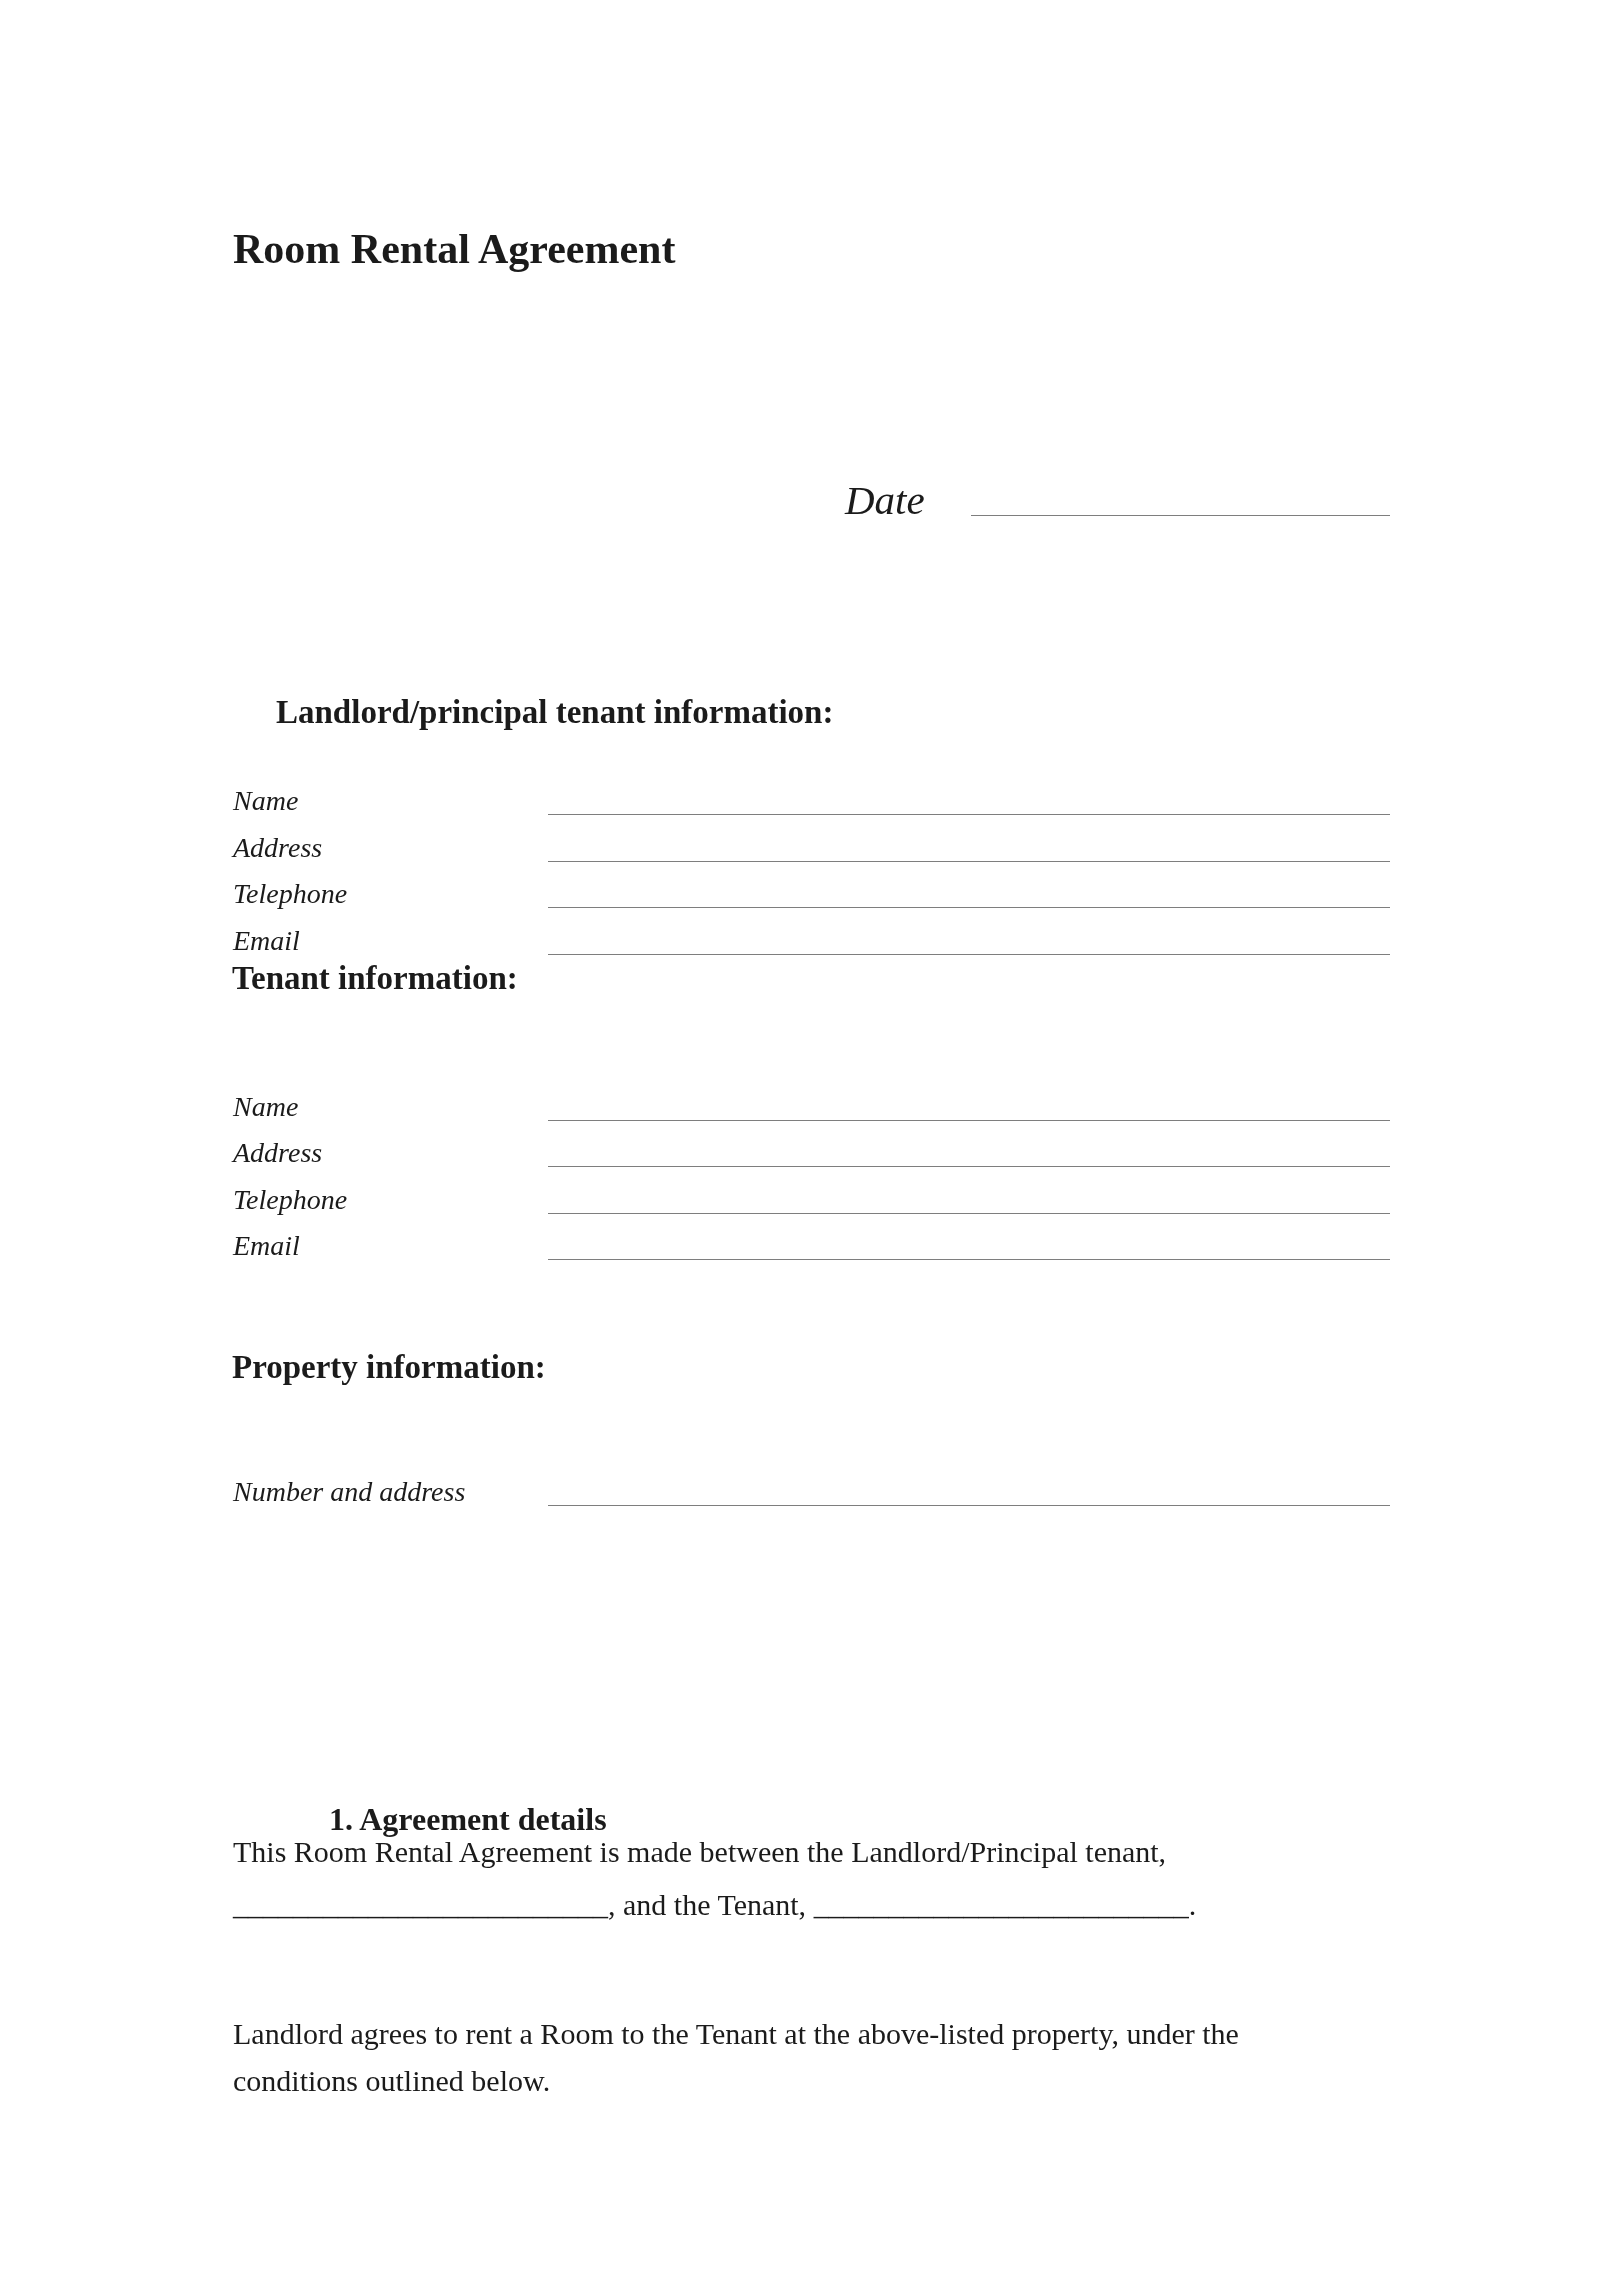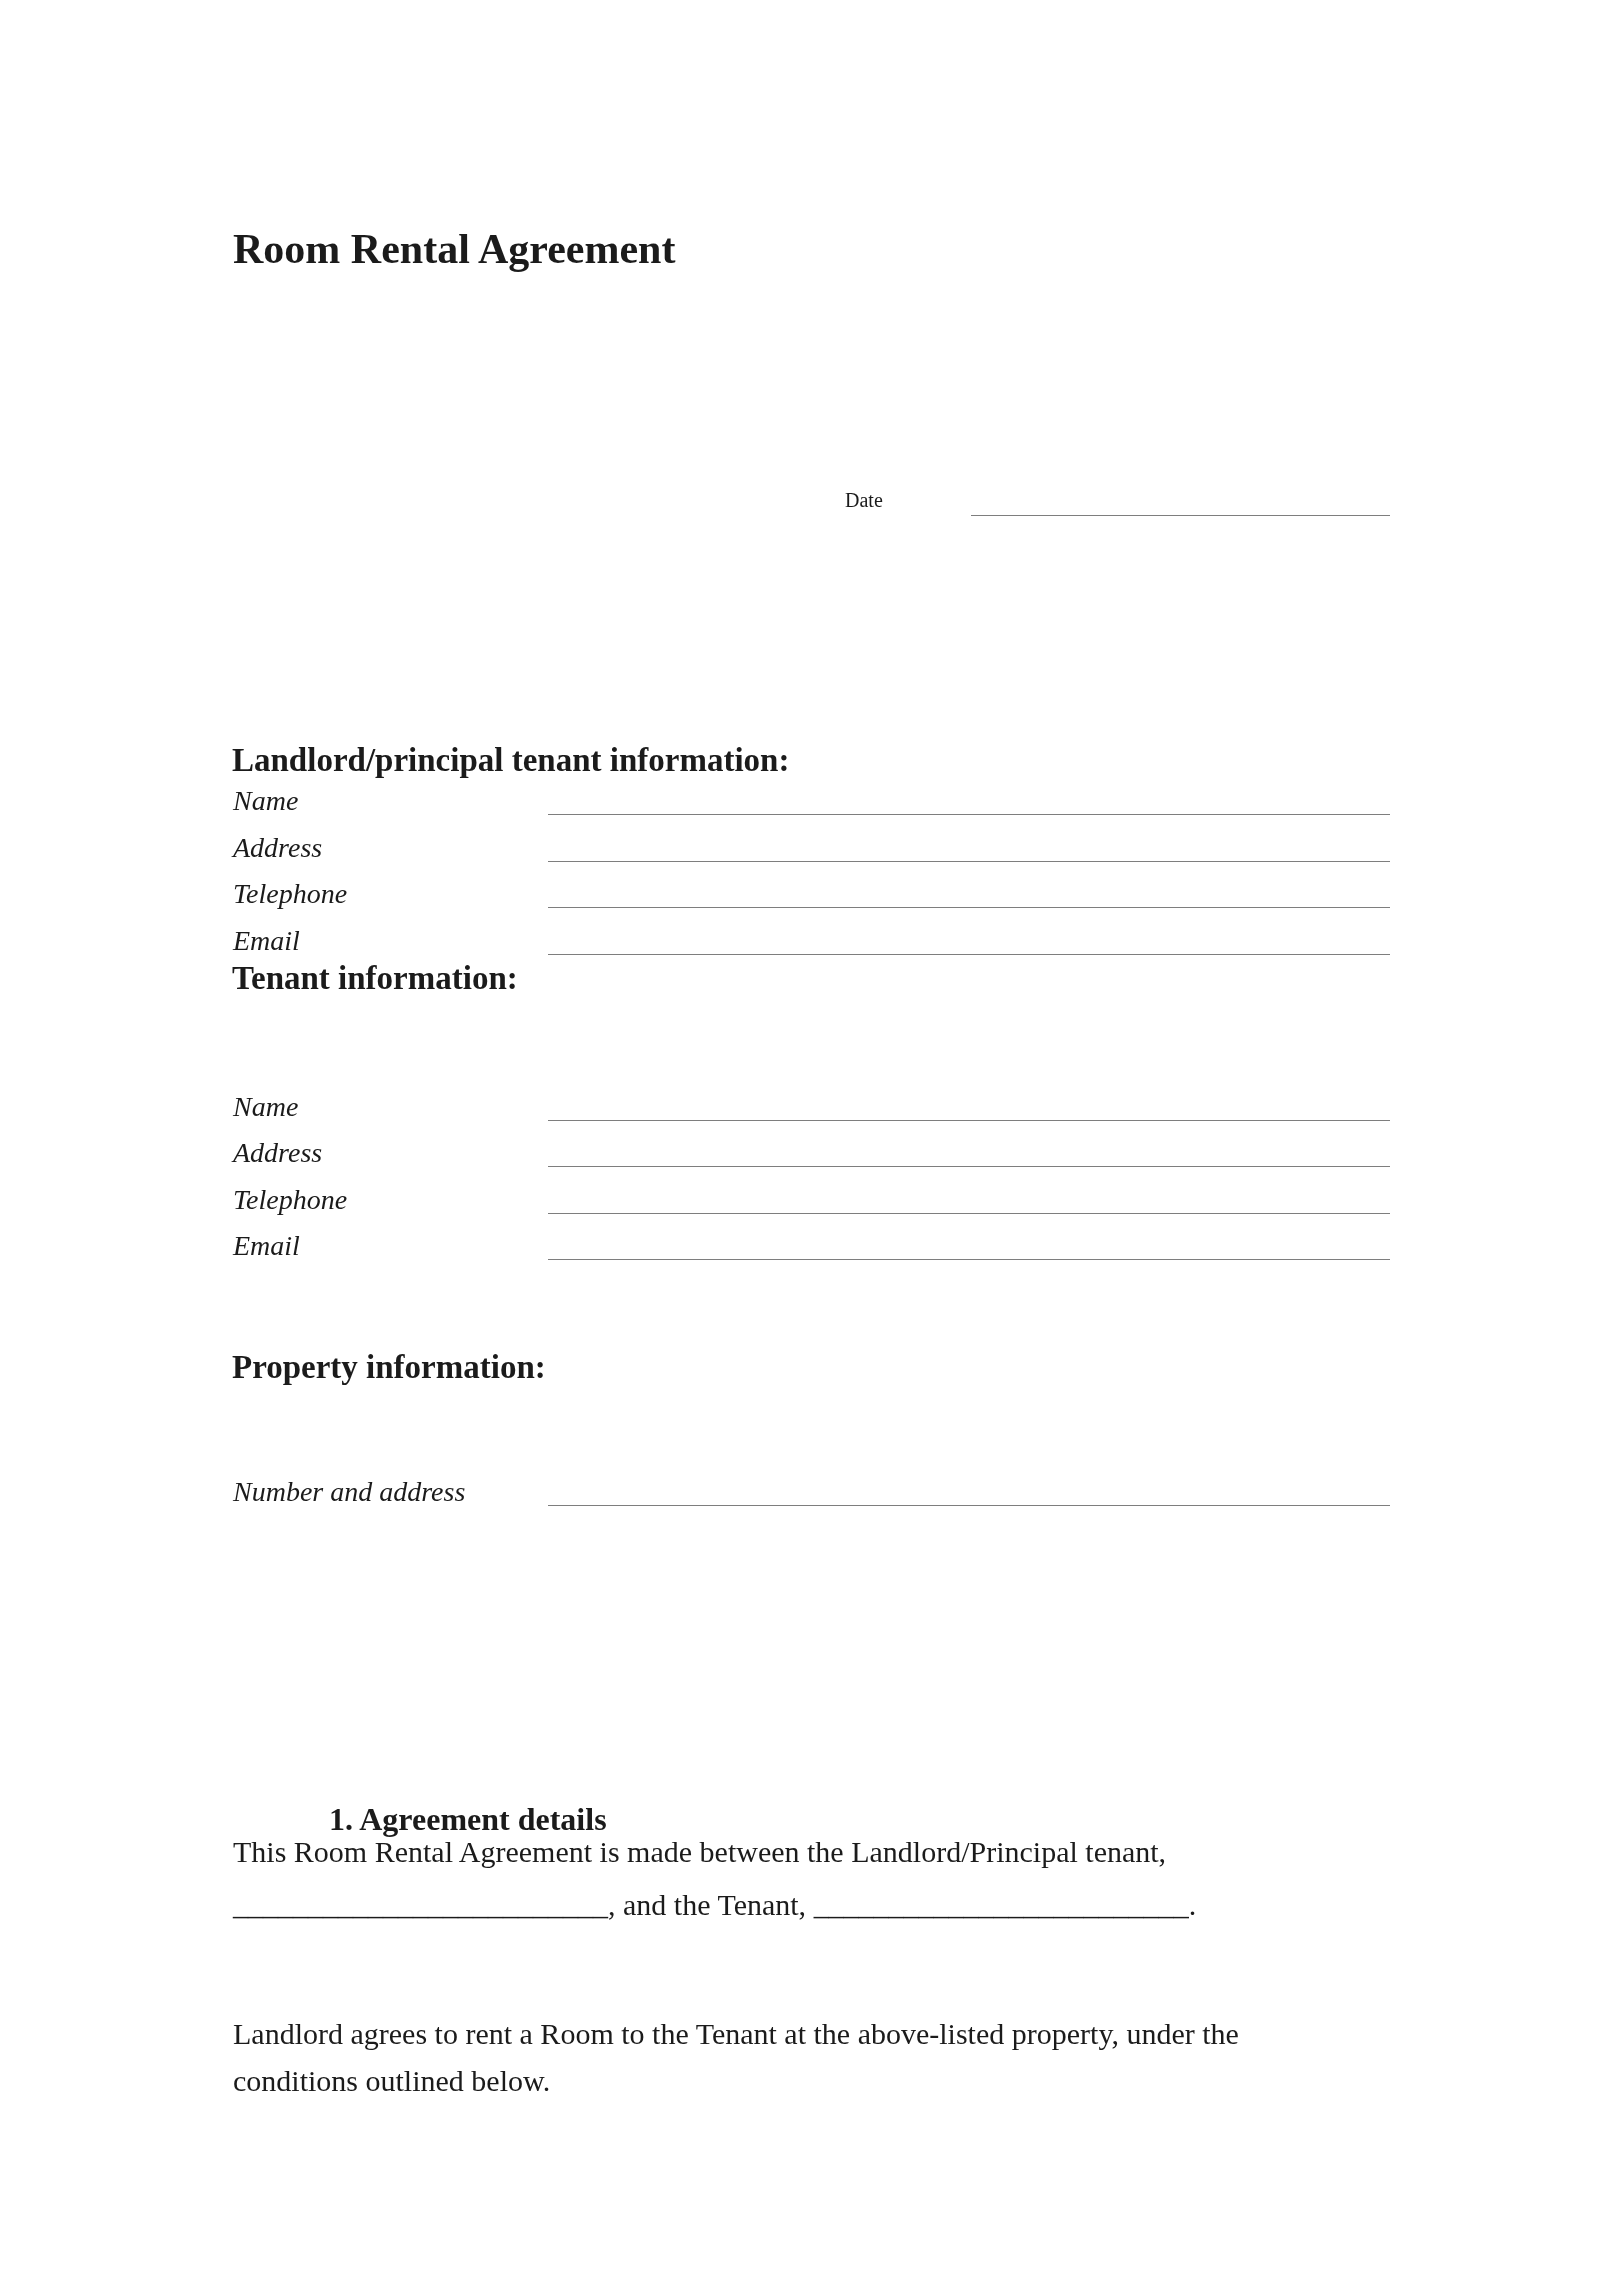--- a/index.html
+++ b/index.html
@@ -30,23 +30,24 @@
 
   .date-row {
     left: 845px;
     top: 485px;
     height: 32px;
   }
   .date-label {
     position: absolute;
     left: 0;
     top: 0;
-    font-size: 20px;
+    font-size: 41px;
     line-height: 30px;
     white-space: nowrap;
+    font-style: italic;
   }
   .date-line {
     position: absolute;
     left: 126px;   
     top: 0;
     width: 419px;
     height: 29.6px;
     border-bottom: 1.8px solid #7e7e7e;
   }
 
@@ -107,21 +108,21 @@
 
 <div class="page">
 
   <div class="abs doc-title">Room Rental Agreement</div>
 
   <div class="abs date-row">
     <span class="date-label">Date</span>
     <span class="date-line"></span>
   </div>
 
-  <div class="abs section-heading" style="top:742px;">Landlord/principal tenant information:</div>
+  <div class="abs section-heading" style="top:694px;margin-left:44px;">Landlord/principal tenant information:</div>
 
   <div class="abs field-row" style="top:786px;">
     <span class="field-label">Name</span>
     <span class="field-line"></span>
   </div>
   <div class="abs field-row" style="top:833px;">
     <span class="field-label">Address</span>
     <span class="field-line"></span>
   </div>
   <div class="abs field-row" style="top:879px;">

